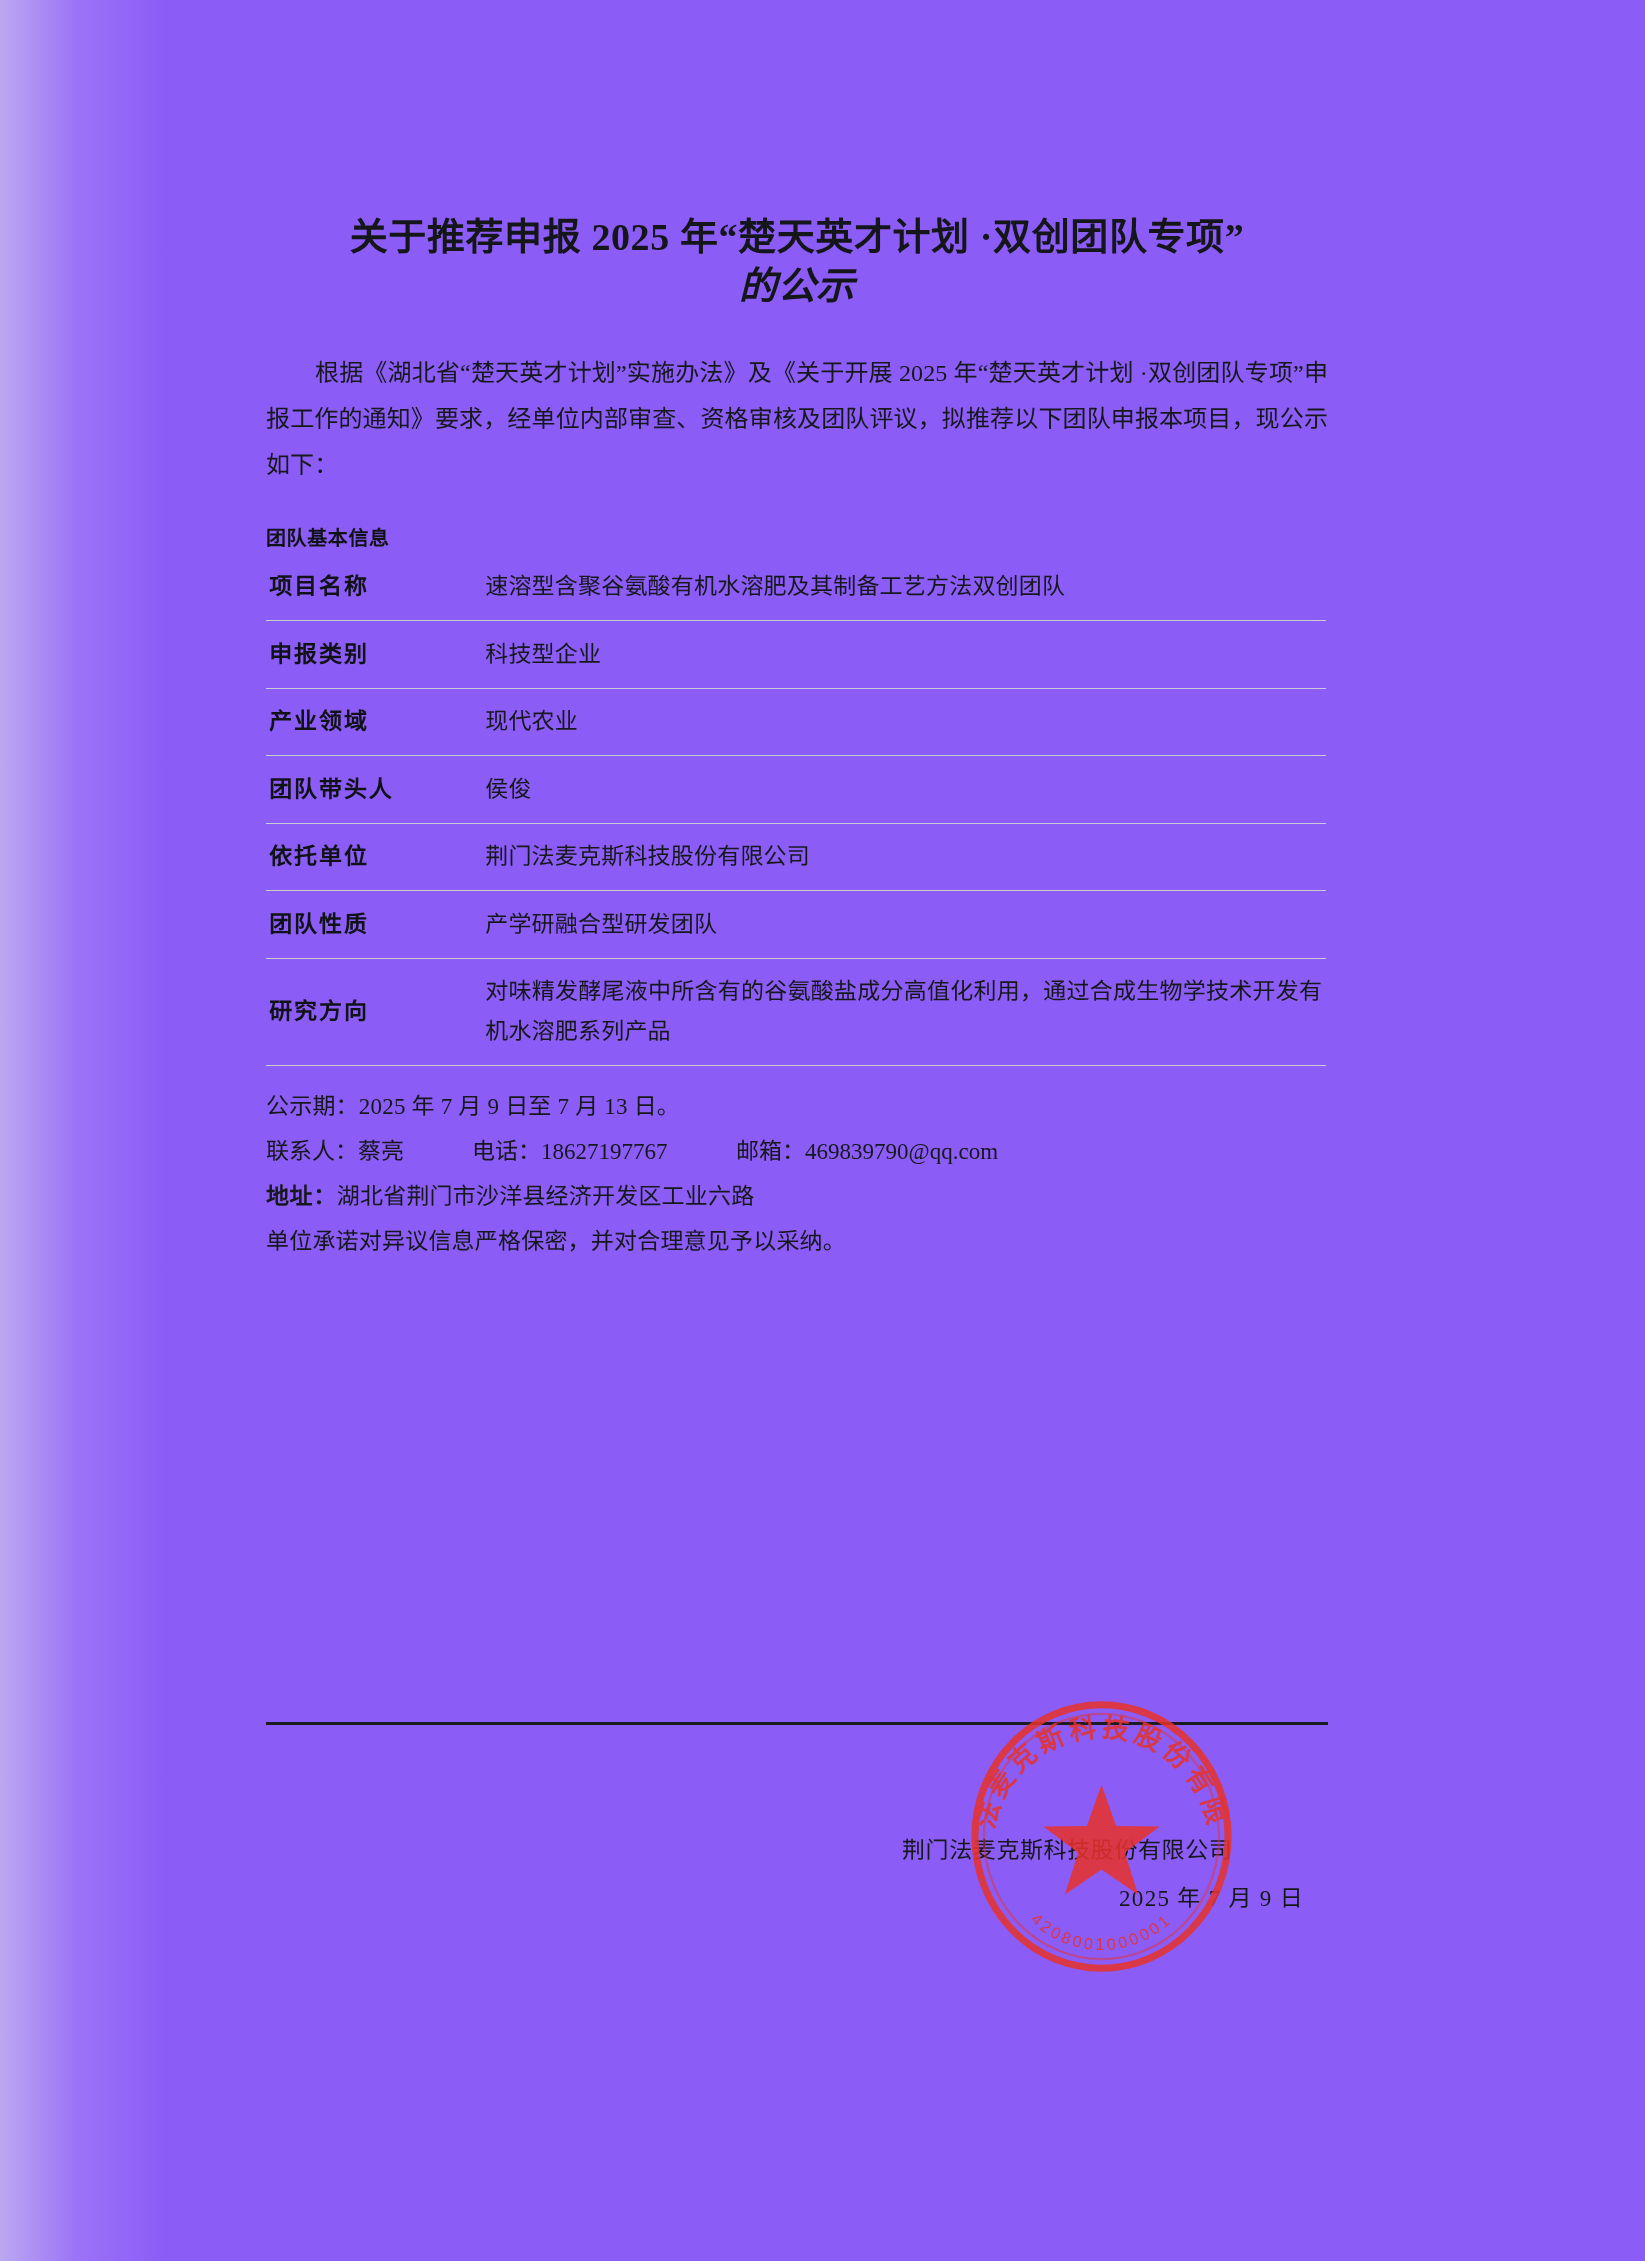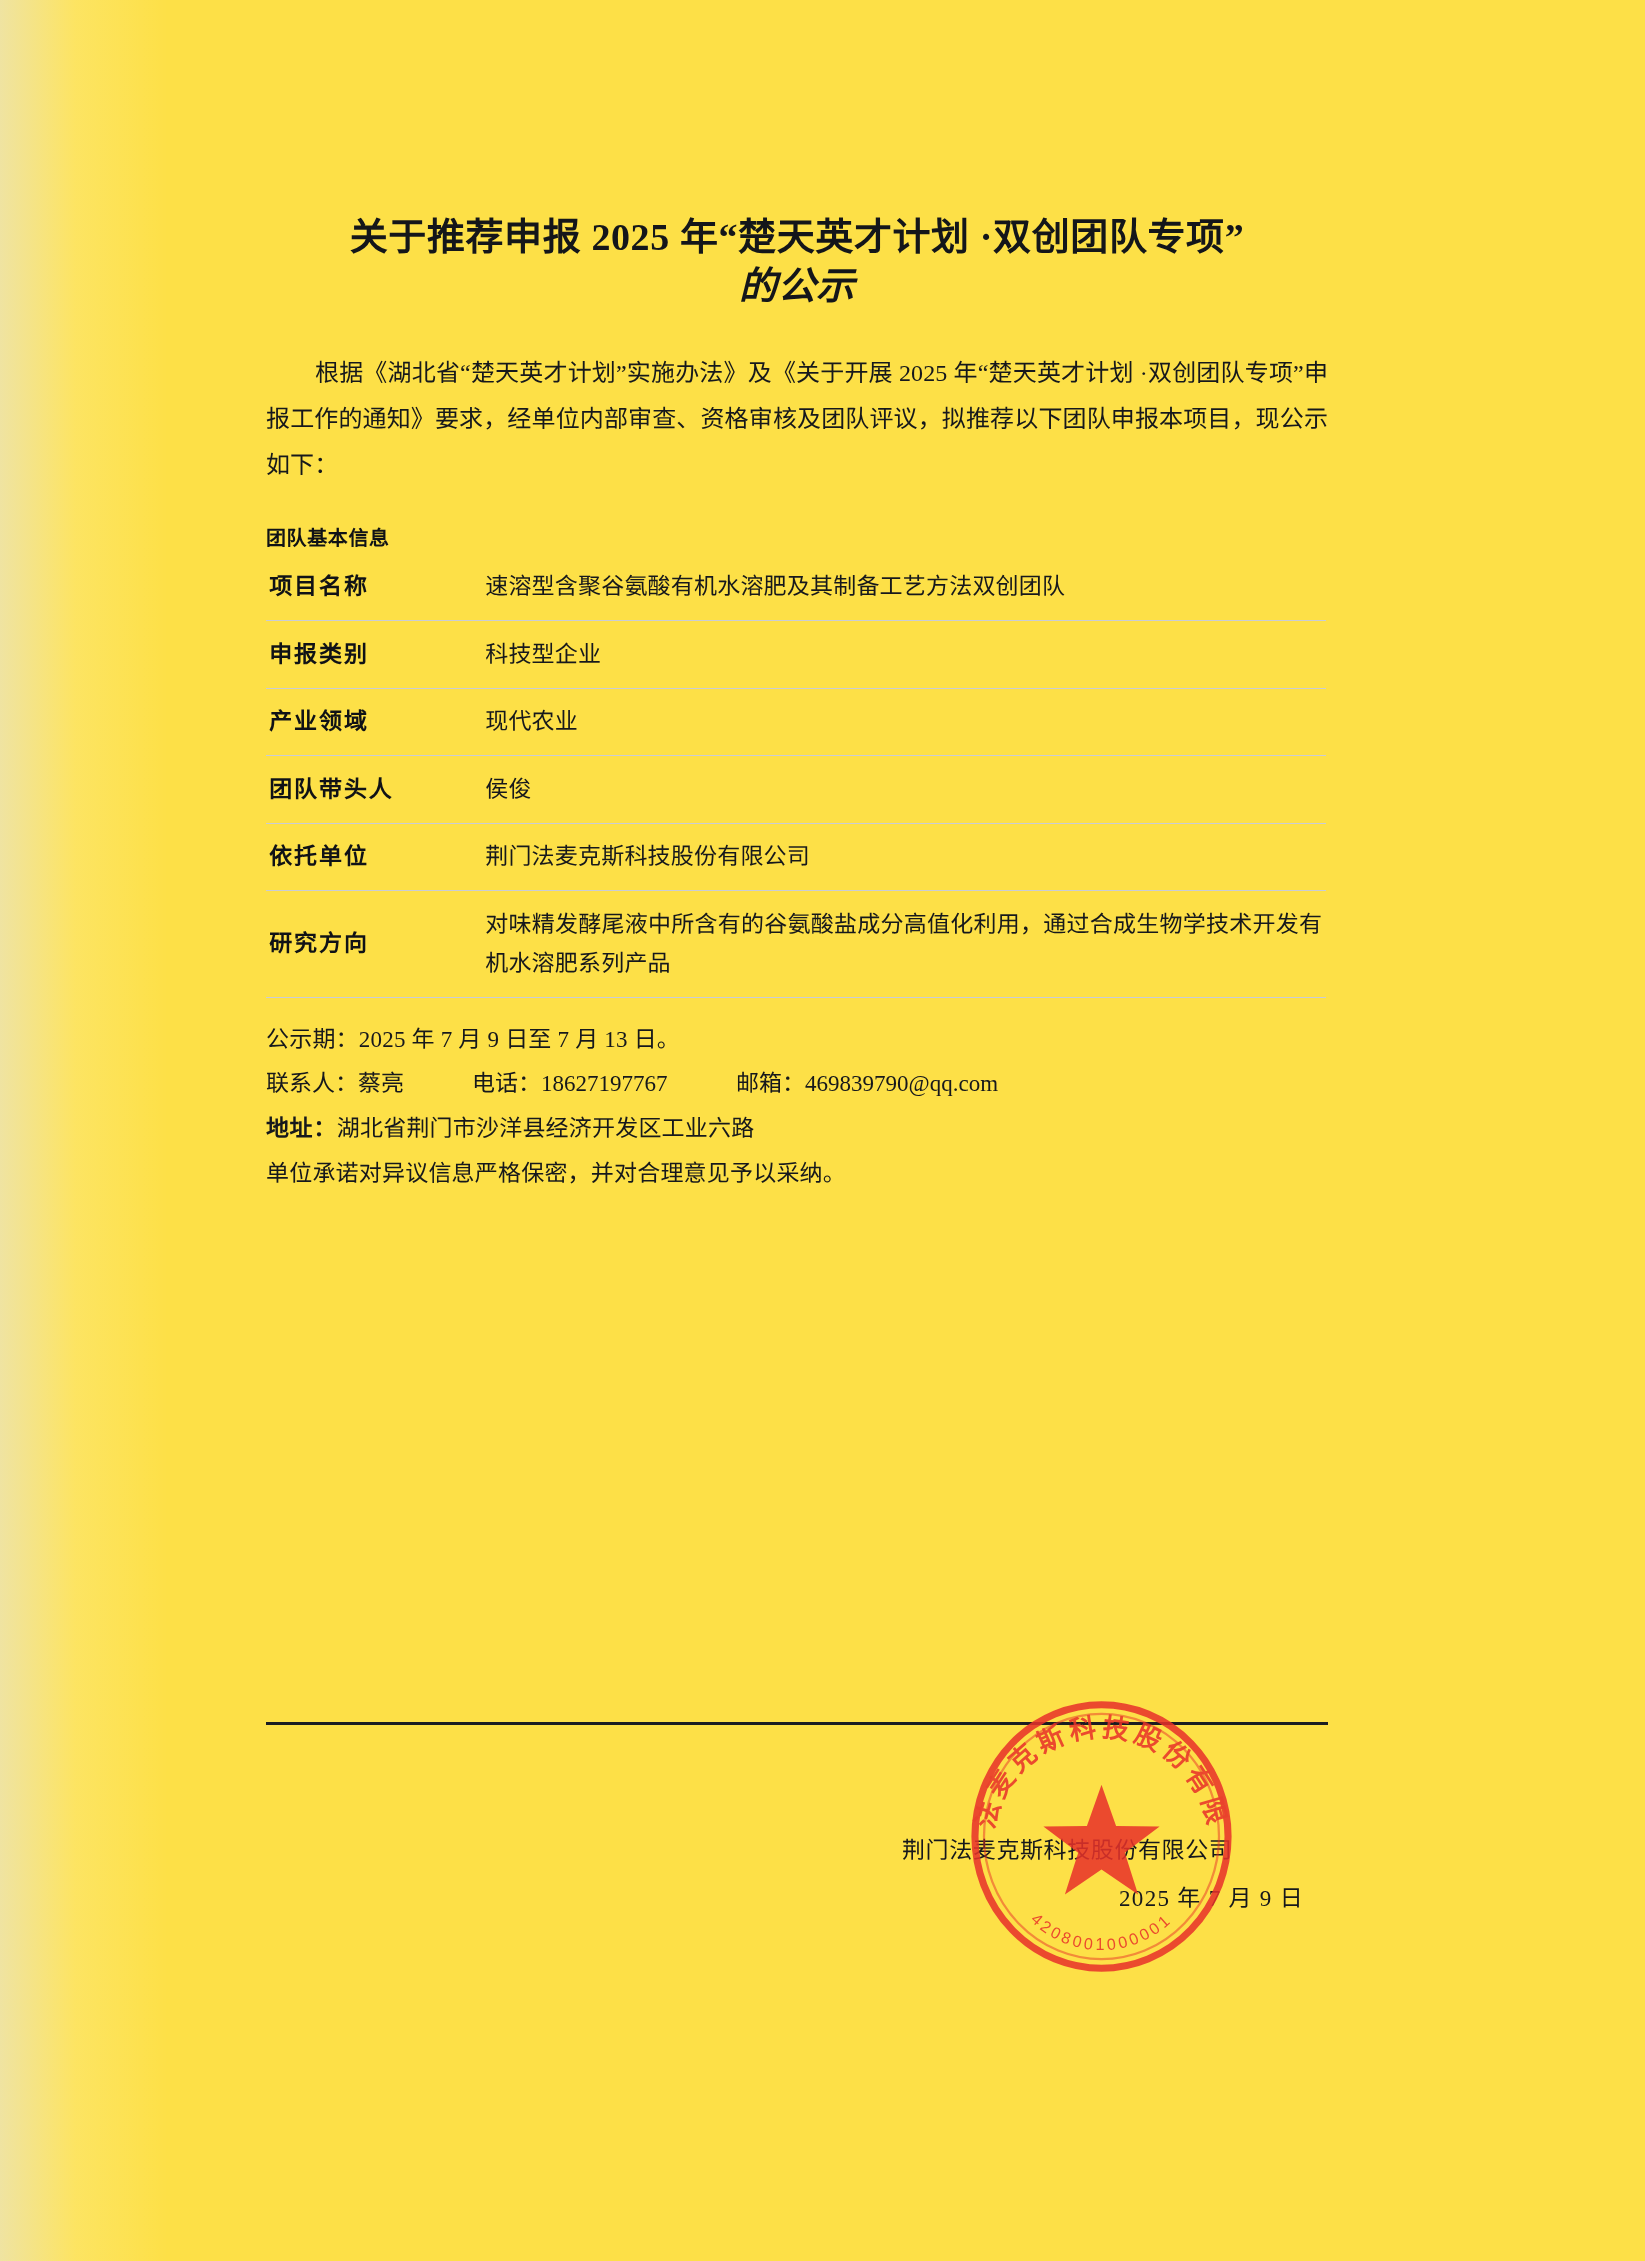--- a/index.html
+++ b/index.html
@@ -8,21 +8,21 @@
     background: #ffffff;
   }
   body {
     font-family: "Liberation Serif", "DejaVu Serif", serif;
     color: #16181c;
   }
   #page {
     position: relative;
     width: 1645px;
     height: 2261px;
-    background: #fde047;
+    background: #8b5cf6;
     overflow: hidden;
   }
   
   #scan-noise {
     position: absolute;
     left: 0; top: 0;
     width: 168px; height: 2261px;
     background: linear-gradient(90deg, rgba(228,230,236,0.55) 0%, rgba(250,250,252,0.15) 45%, rgba(255,255,255,0) 100%);
     pointer-events: none;
   }
@@ -205,20 +205,24 @@
         </tr>
         <tr>
           <td class="label">团队带头人</td>
           <td class="value">侯俊</td>
         </tr>
         <tr>
           <td class="label">依托单位</td>
           <td class="value">荆门法麦克斯科技股份有限公司</td>
         </tr>
         <tr>
+          <td class="label">团队性质</td>
+          <td class="value">产学研融合型研发团队</td>
+        </tr>
+        <tr>
           <td class="label">研究方向</td>
           <td class="value wrap">对味精发酵尾液中所含有的谷氨酸盐成分高值化利用，通过合成生物学技术开发有机水溶肥系列产品</td>
         </tr>
       </tbody>
     </table>
 
     <div class="notices">
       <div class="notice-line">公示期：2025 年 7 月 9 日至 7 月 13 日。</div>
 
       <div class="contact-line">

